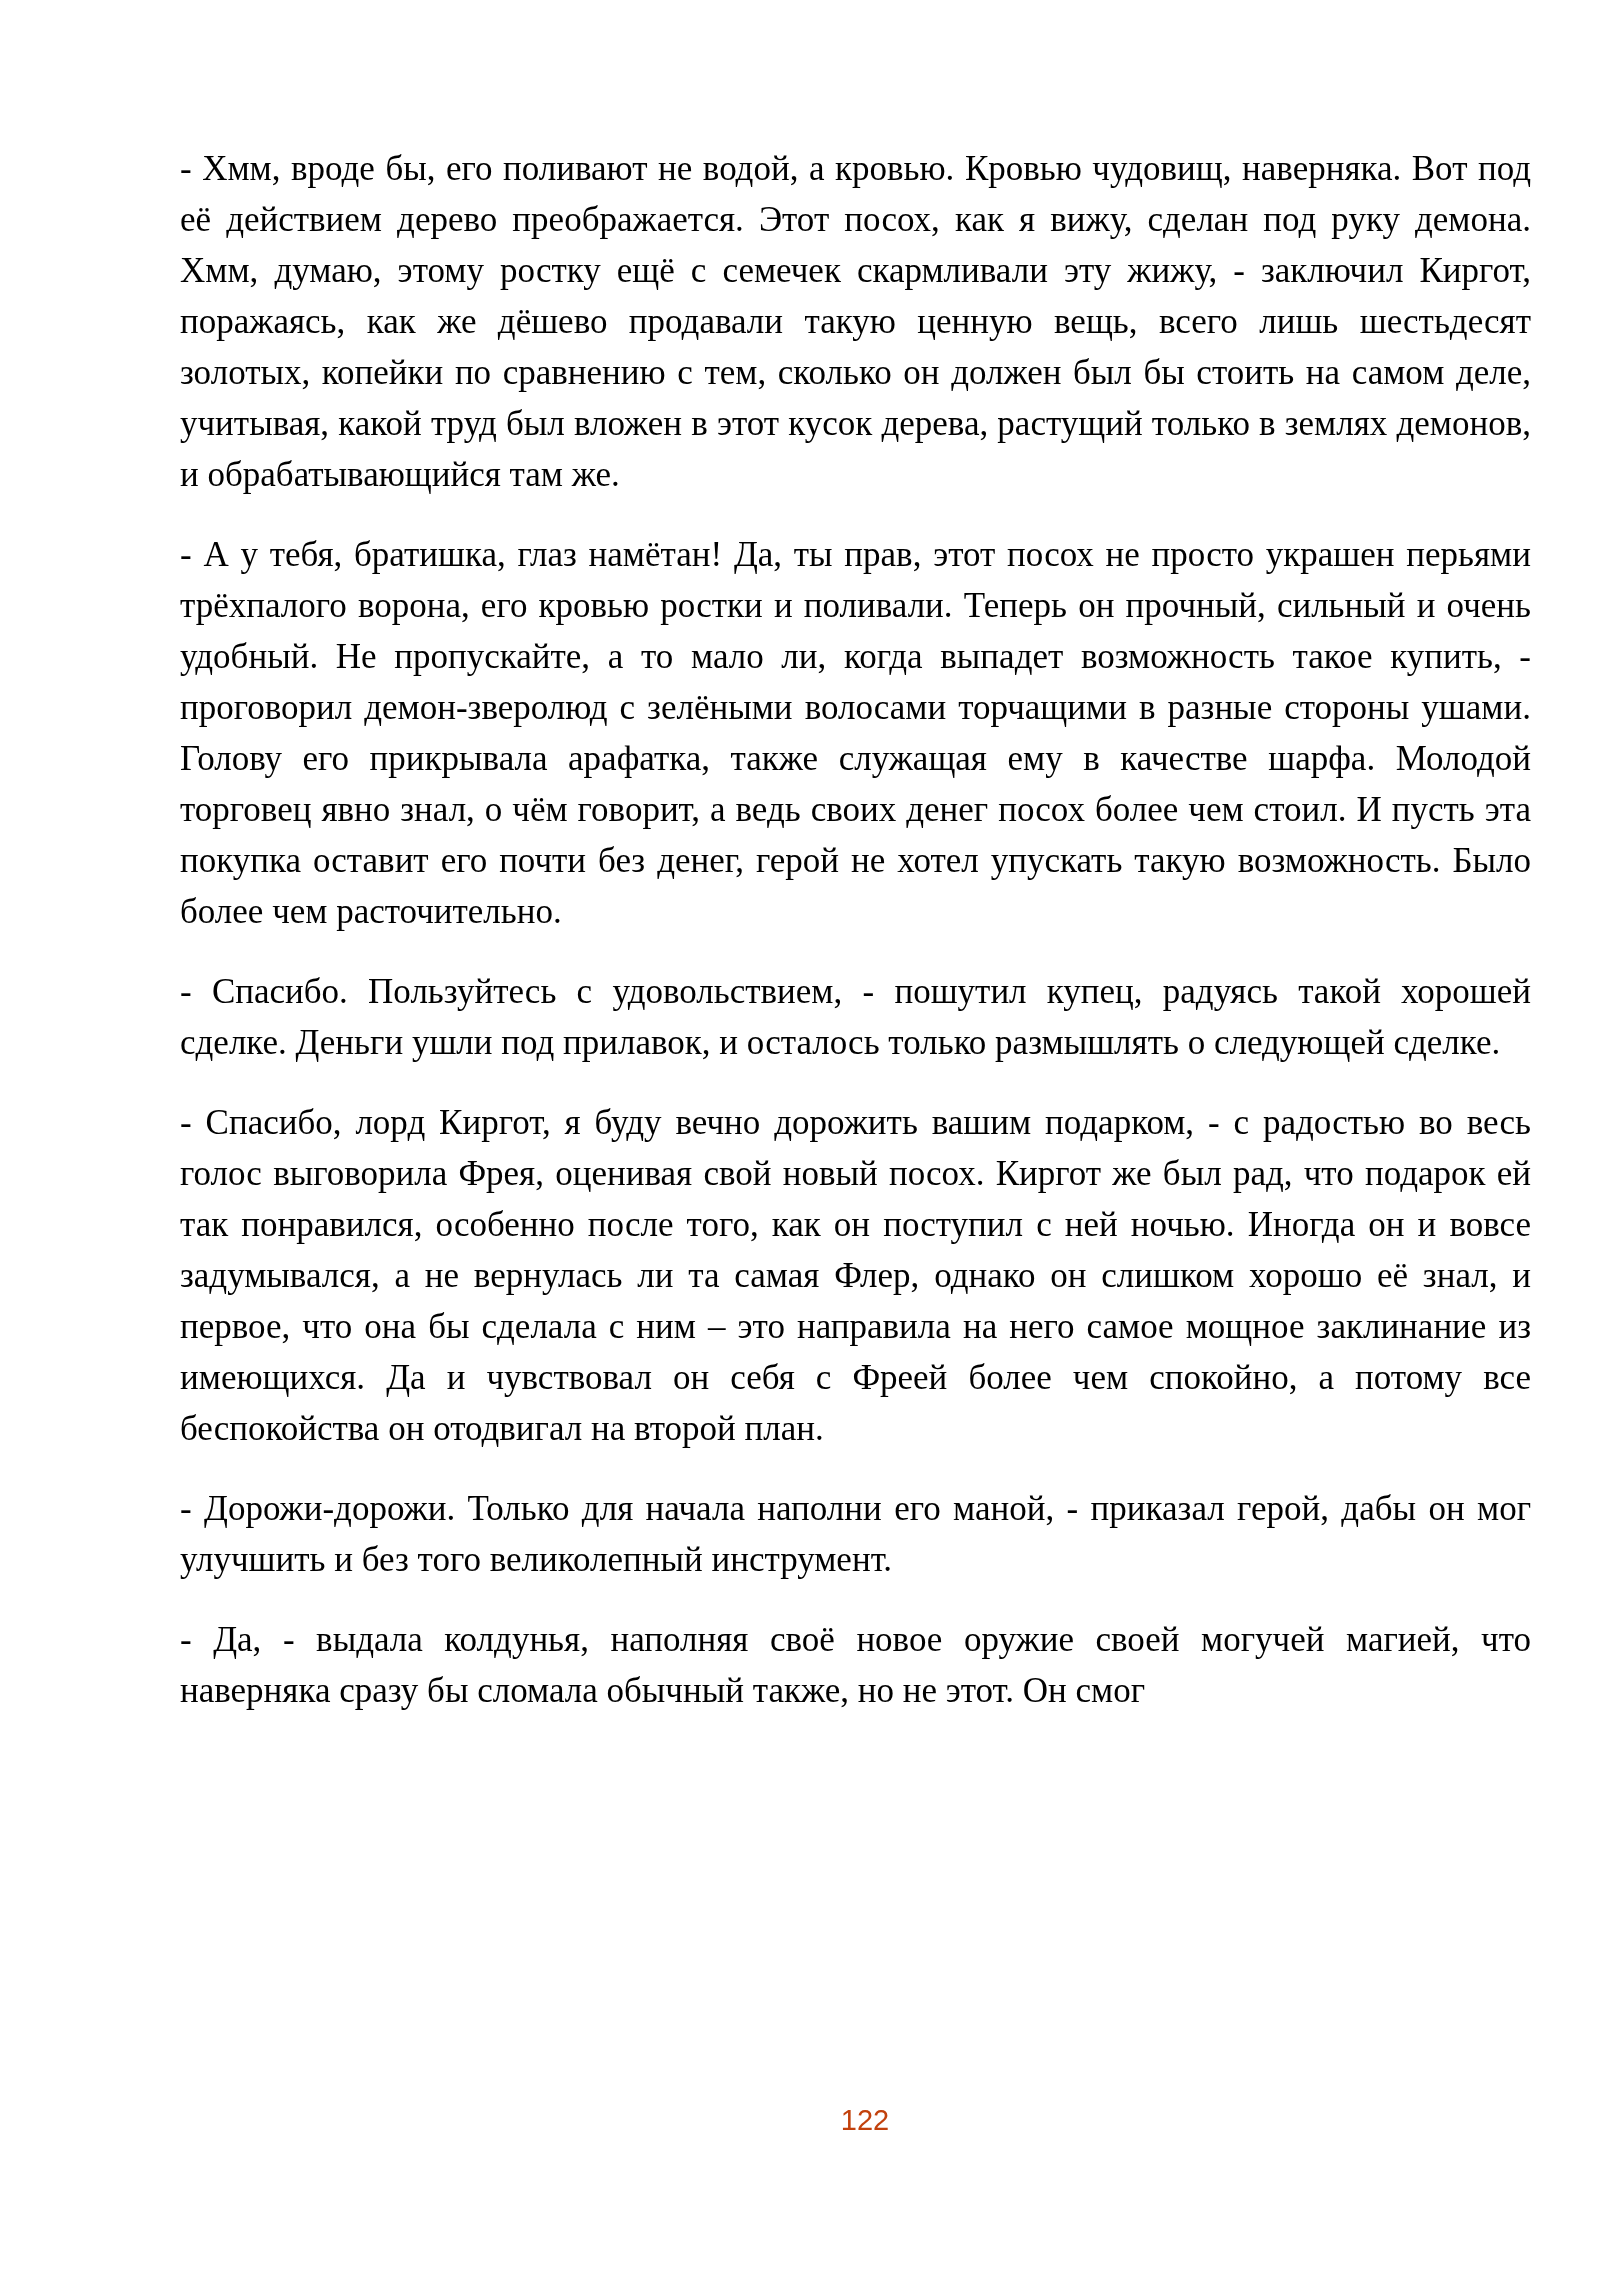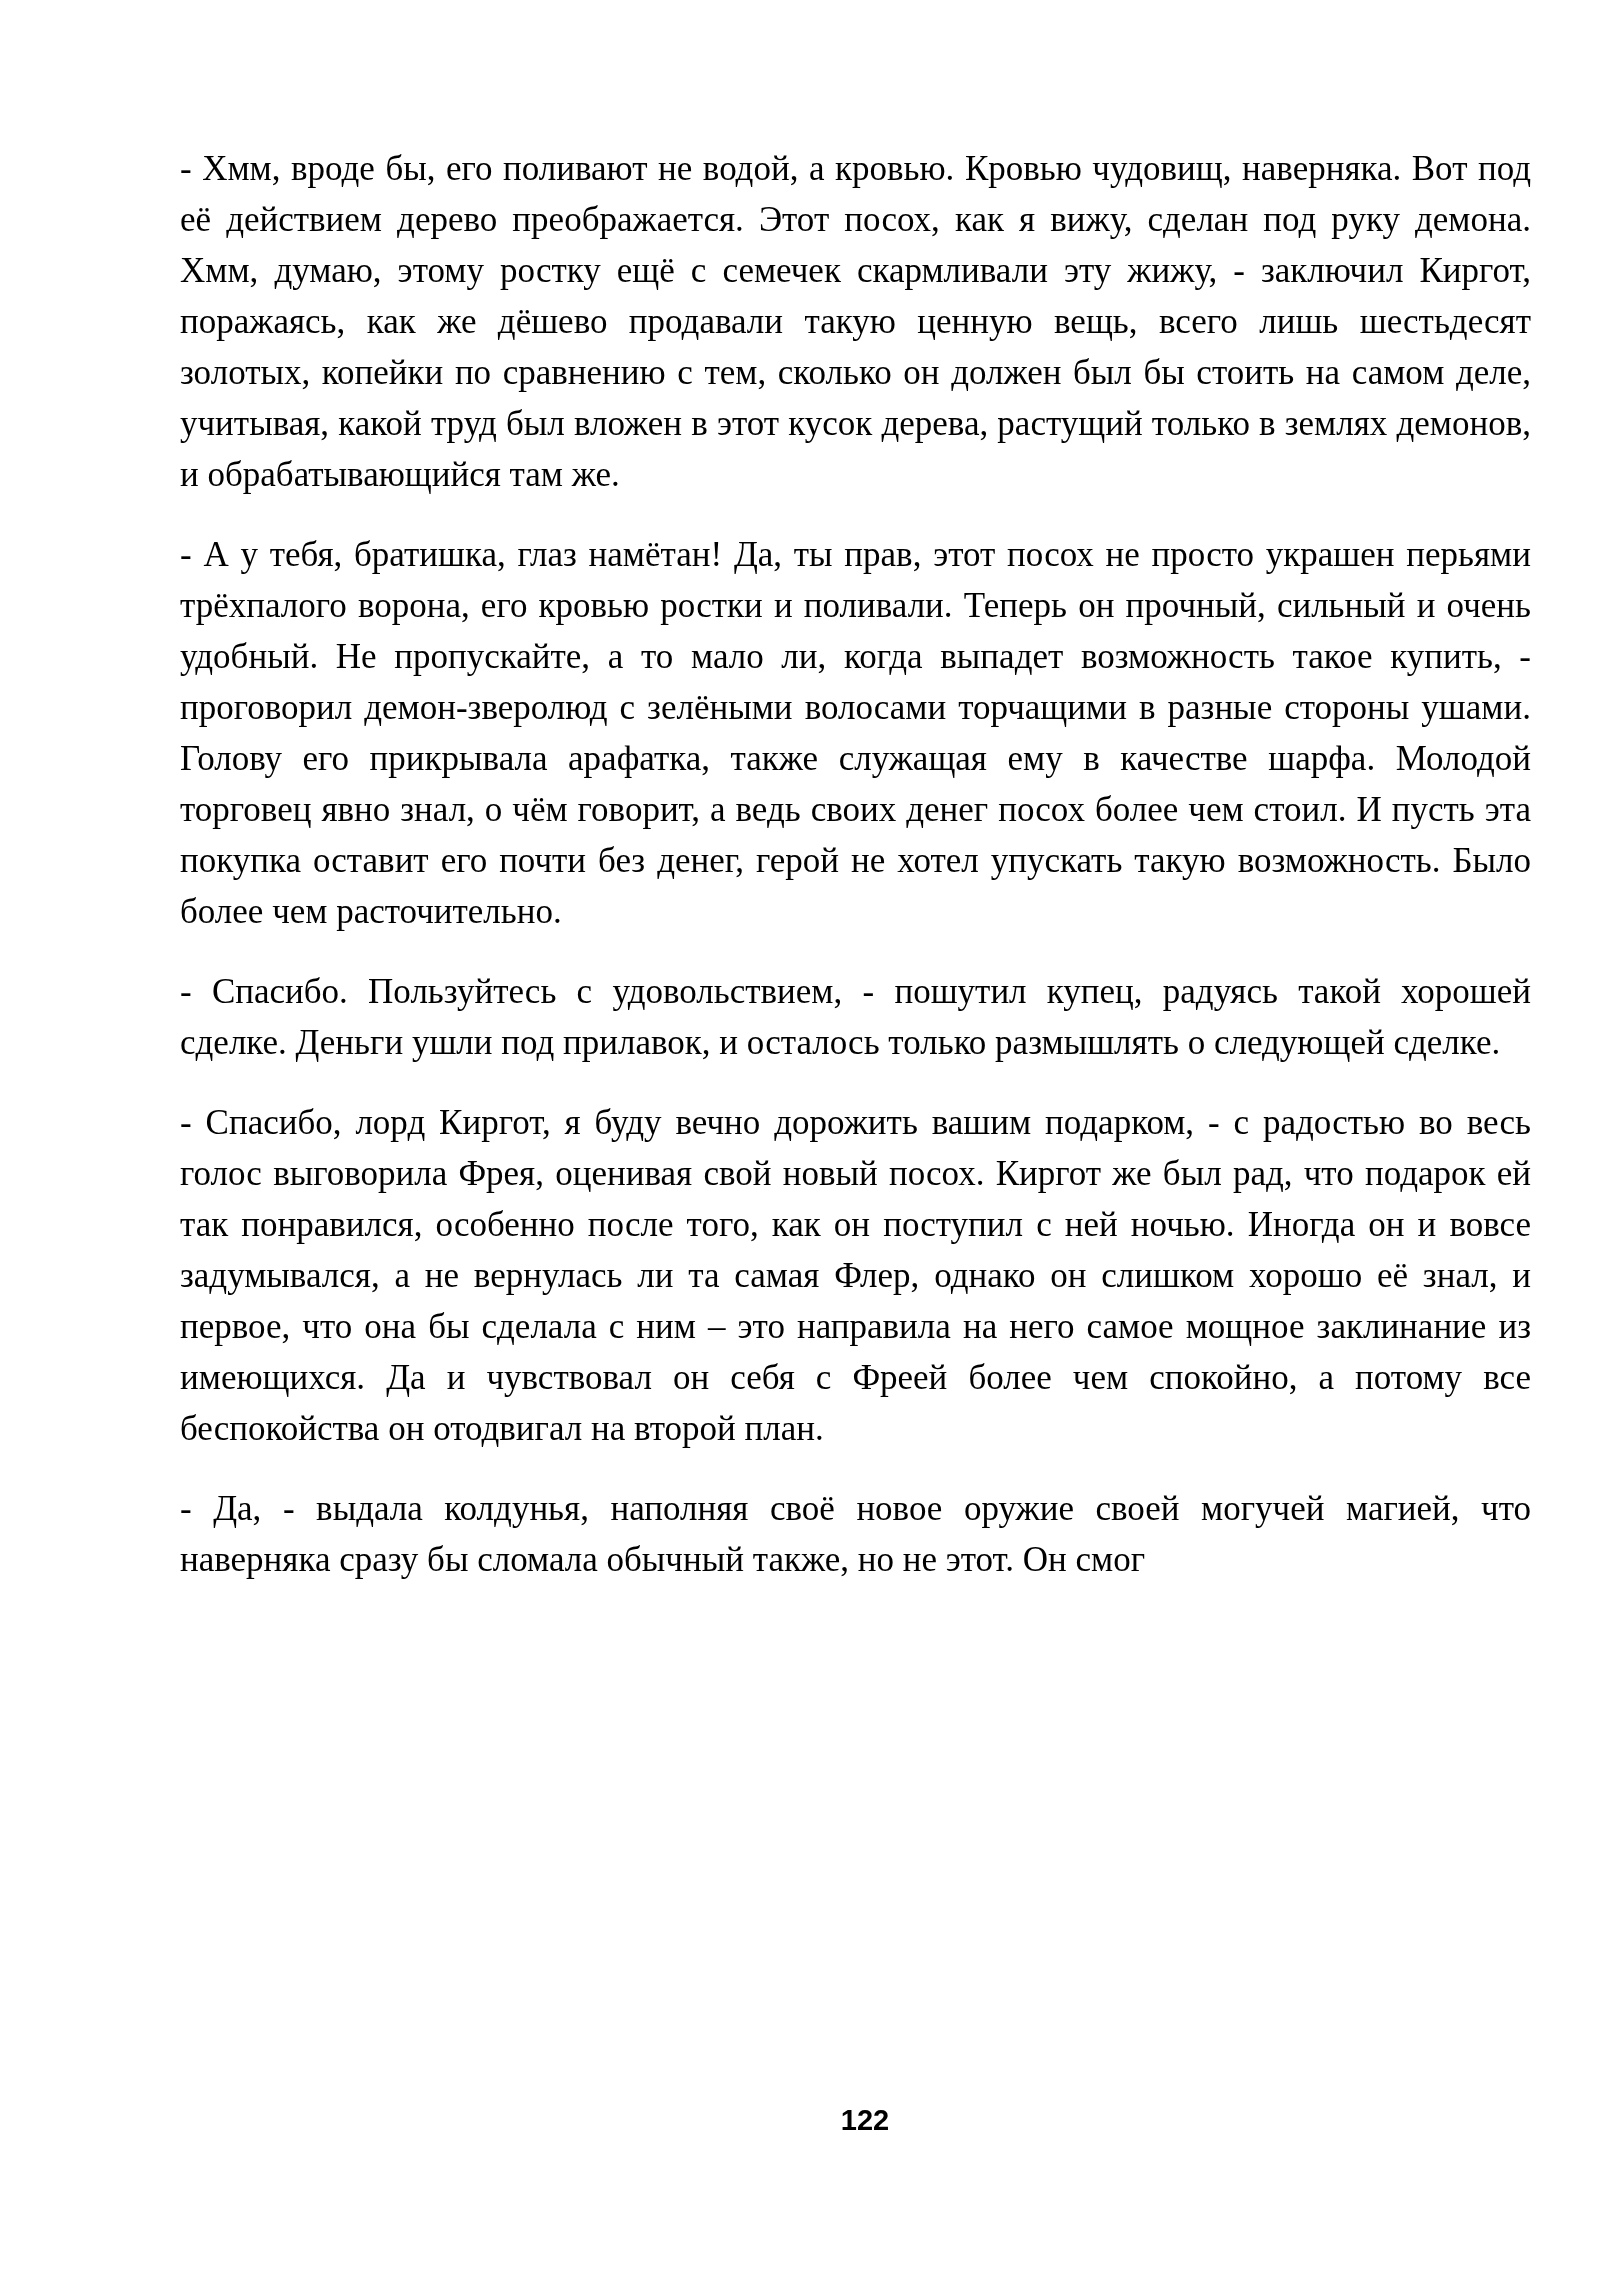--- a/index.html
+++ b/index.html
@@ -32,30 +32,30 @@
     text-indent: 0;
   }
   .page-footer {
     position: absolute;
     top: 2103px;
     left: 865px;
     transform: translateX(-50%);
     font-family: "Liberation Sans", "DejaVu Sans", sans-serif;
     font-size: 29px;
     line-height: 35px;
-    color: #000000;
-    font-weight: bold;
+    color: #c2410c;
   }
 </style>
 </head>
 <body>
 
 <div class="page">
   <div class="content">
     <p>- Хмм, вроде бы, его поливают не водой, а кровью. Кровью чудовищ, наверняка. Вот под её действием дерево преображается. Этот посох, как я вижу, сделан под руку демона. Хмм, думаю, этому ростку ещё с семечек скармливали эту жижу, - заключил Киргот, поражаясь, как же дёшево продавали такую ценную вещь, всего лишь шестьдесят золотых, копейки по сравнению с тем, сколько он должен был бы стоить на самом деле, учитывая, какой труд был вложен в этот кусок дерева, растущий только в землях демонов, и обрабатывающийся там же.</p>
     <p>- А у тебя, братишка, глаз намётан! Да, ты прав, этот посох не просто украшен перьями трёхпалого ворона, его кровью ростки и поливали. Теперь он прочный, сильный и очень удобный. Не пропускайте, а то мало ли, когда выпадет возможность такое купить, - проговорил демон-зверолюд с зелёными волосами торчащими в разные стороны ушами. Голову его прикрывала арафатка, также служащая ему в качестве шарфа. Молодой торговец явно знал, о чём говорит, а ведь своих денег посох более чем стоил. И пусть эта покупка оставит его почти без денег, герой не хотел упускать такую возможность. Было более чем расточительно.</p>
     <p>- Спасибо. Пользуйтесь с удовольствием, - пошутил купец, радуясь такой хорошей сделке. Деньги ушли под прилавок, и осталось только размышлять о следующей сделке.</p>
     <p>- Спасибо, лорд Киргот, я буду вечно дорожить вашим подарком, - с радостью во весь голос выговорила Фрея, оценивая свой новый посох. Киргот же был рад, что подарок ей так понравился, особенно после того, как он поступил с ней ночью. Иногда он и вовсе задумывался, а не вернулась ли та самая Флер, однако он слишком хорошо её знал, и первое, что она бы сделала с ним – это направила на него самое мощное заклинание из имеющихся. Да и чувствовал он себя с Фреей более чем спокойно, а потому все беспокойства он отодвигал на второй план.</p>
+    <p>- Дорожи-дорожи. Только для начала наполни его маной, - приказал герой, дабы он мог улучшить и без того великолепный инструмент.</p>
     <p>- Да, - выдала колдунья, наполняя своё новое оружие своей могучей магией, что наверняка сразу бы сломала обычный также, но не этот. Он смог</p>
   </div>
   <div class="page-footer">122</div>
 </div>
 
 
 </body></html>

